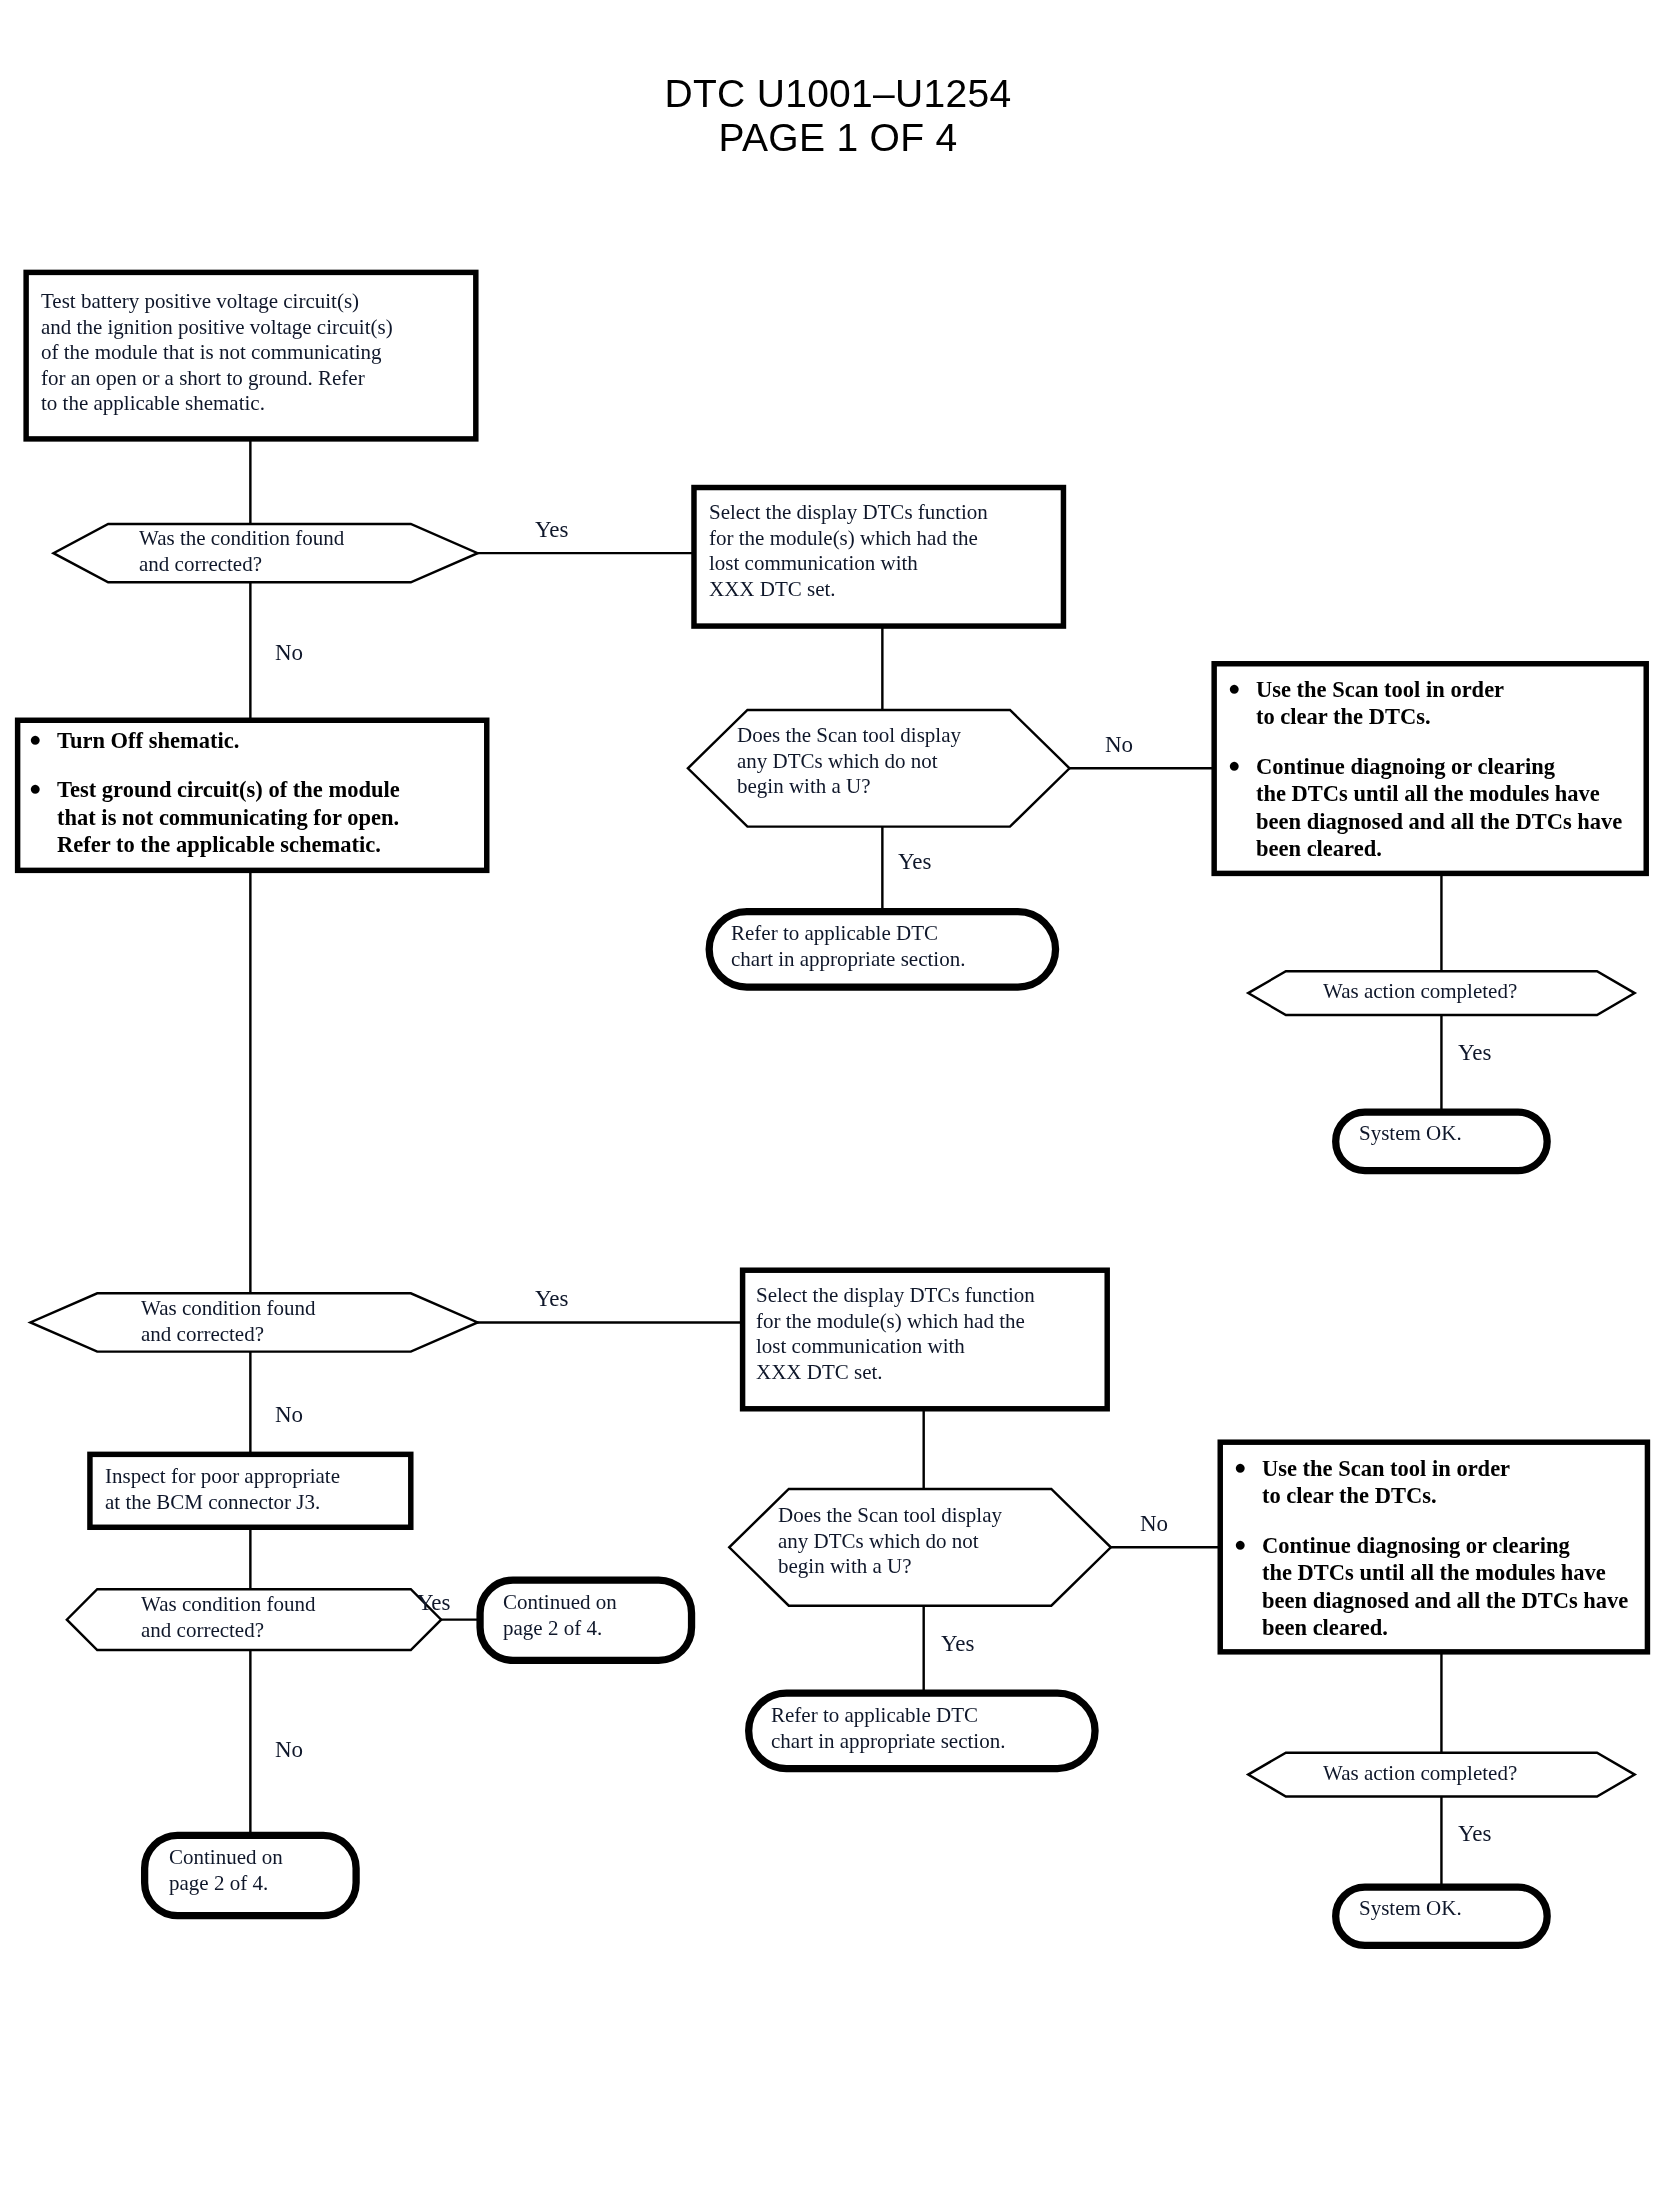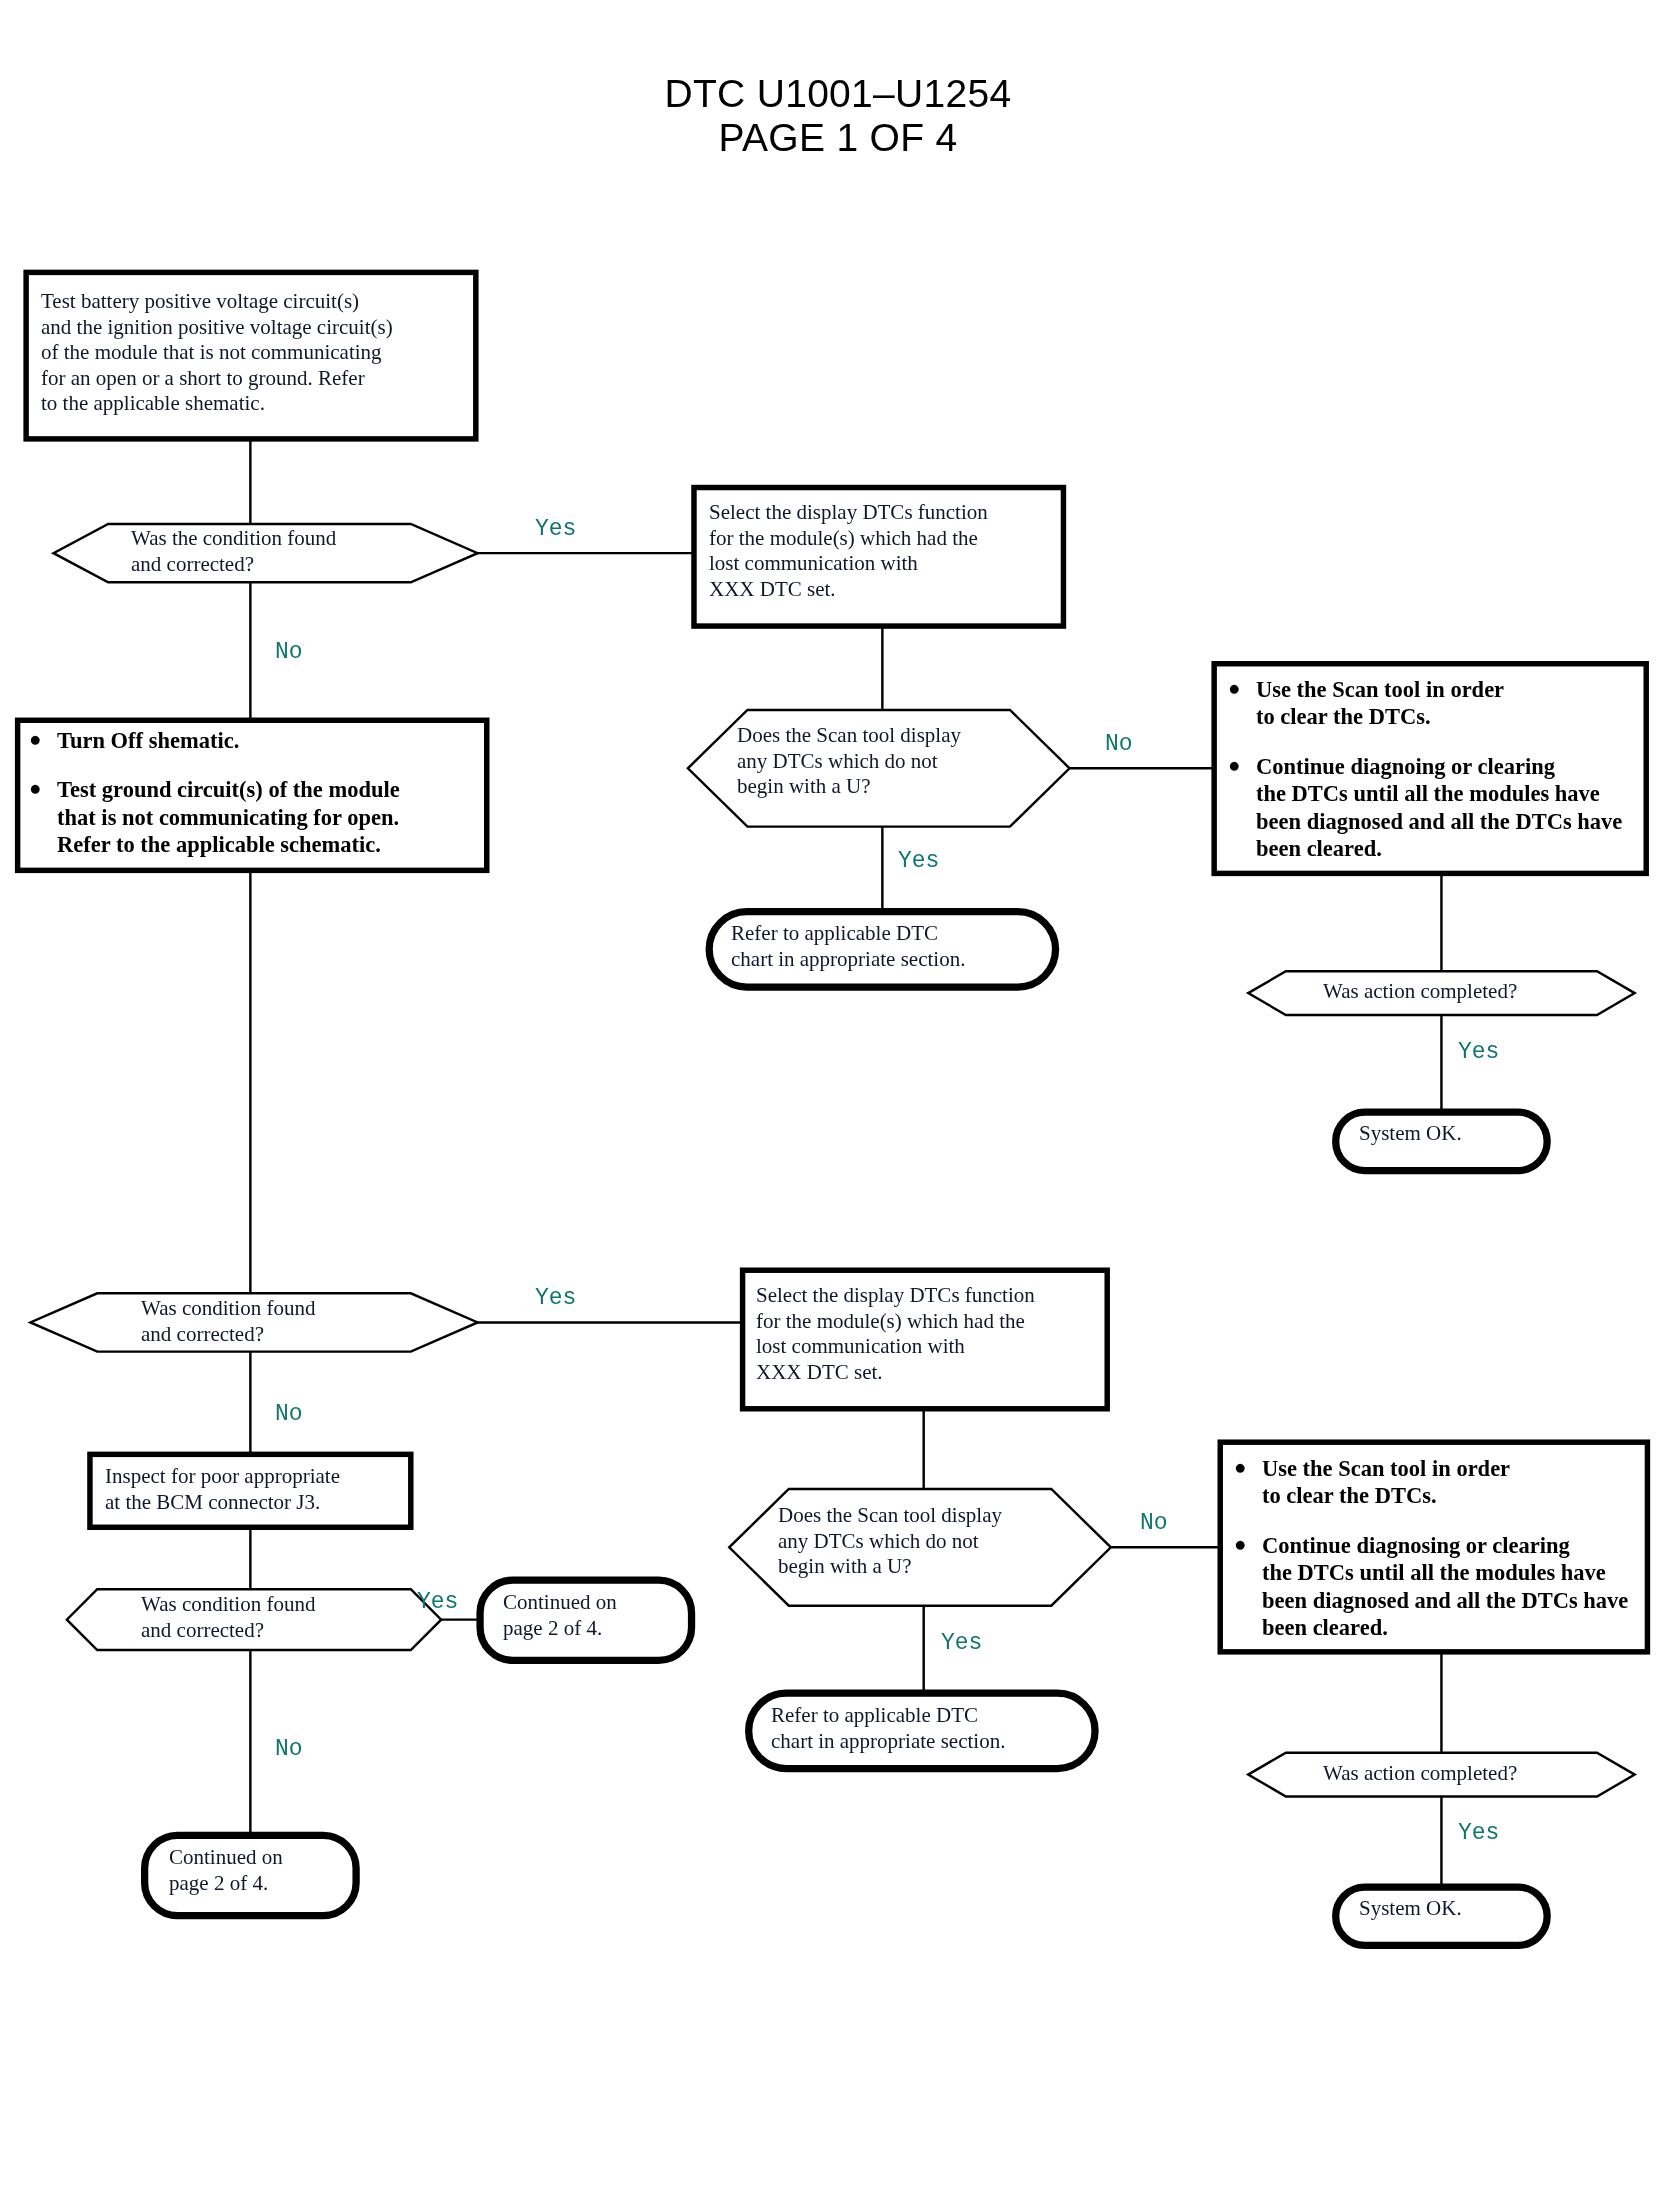--- a/index.html
+++ b/index.html
@@ -60,22 +60,22 @@
     flex: 0 0 auto;
     width: 28px;
     font-size: 20.7px;
     line-height: 1.22;
   }
   .bullet-body { flex: 1 1 auto; white-space: pre-line; font-weight: bold; }
   .bullet-gap { height: 22px; }
 
   .edge-label {
     position: absolute;
-    color: #0f766e;
-    font-family: Liberation Mono, monospace;
+    color: #0f172a;
+    font-family: Liberation Serif, serif;
     font-size: 23px;
     line-height: 1;
     white-space: nowrap;
   }
 </style>
 </head>
 <body>
 
 <div id="page">
 
@@ -167,21 +167,21 @@
 
     <rect x="238" y="3020" width="348" height="132" rx="54" ry="54" fill="#ffffff" stroke="#000000" stroke-width="12"></rect>
   </svg>
 
   <div class="node-text" style="left:41px; top:289px; width:425px;">Test battery positive voltage circuit(s)
 and the ignition positive voltage circuit(s)
 of the module that is not communicating
 for an open or a short to ground. Refer
 to the applicable shematic.</div>
 
-  <div class="node-text" style="left:131px; top:526px; width:261px;">Was the condition found
+  <div class="node-text" style="left:139px; top:526px; width:261px;">Was the condition found
 and corrected?</div>
 
   <div class="node-text" style="left:709px; top:500px; width:353px;">Select the display DTCs function
 for the module(s) which had the
 lost communication with
 XXX DTC set.</div>
 
   <div class="bullet-list" style="left:29px; top:727px; width:450px;">
     <div class="bullet-item">
       <span class="bullet-dot">●</span>

